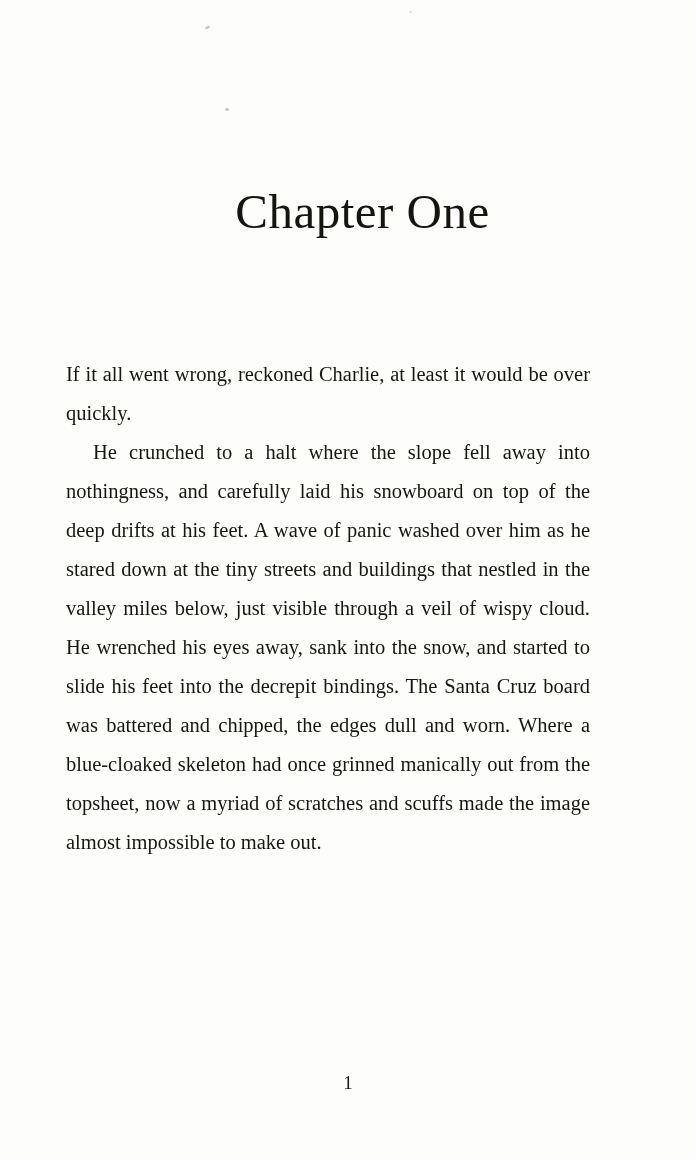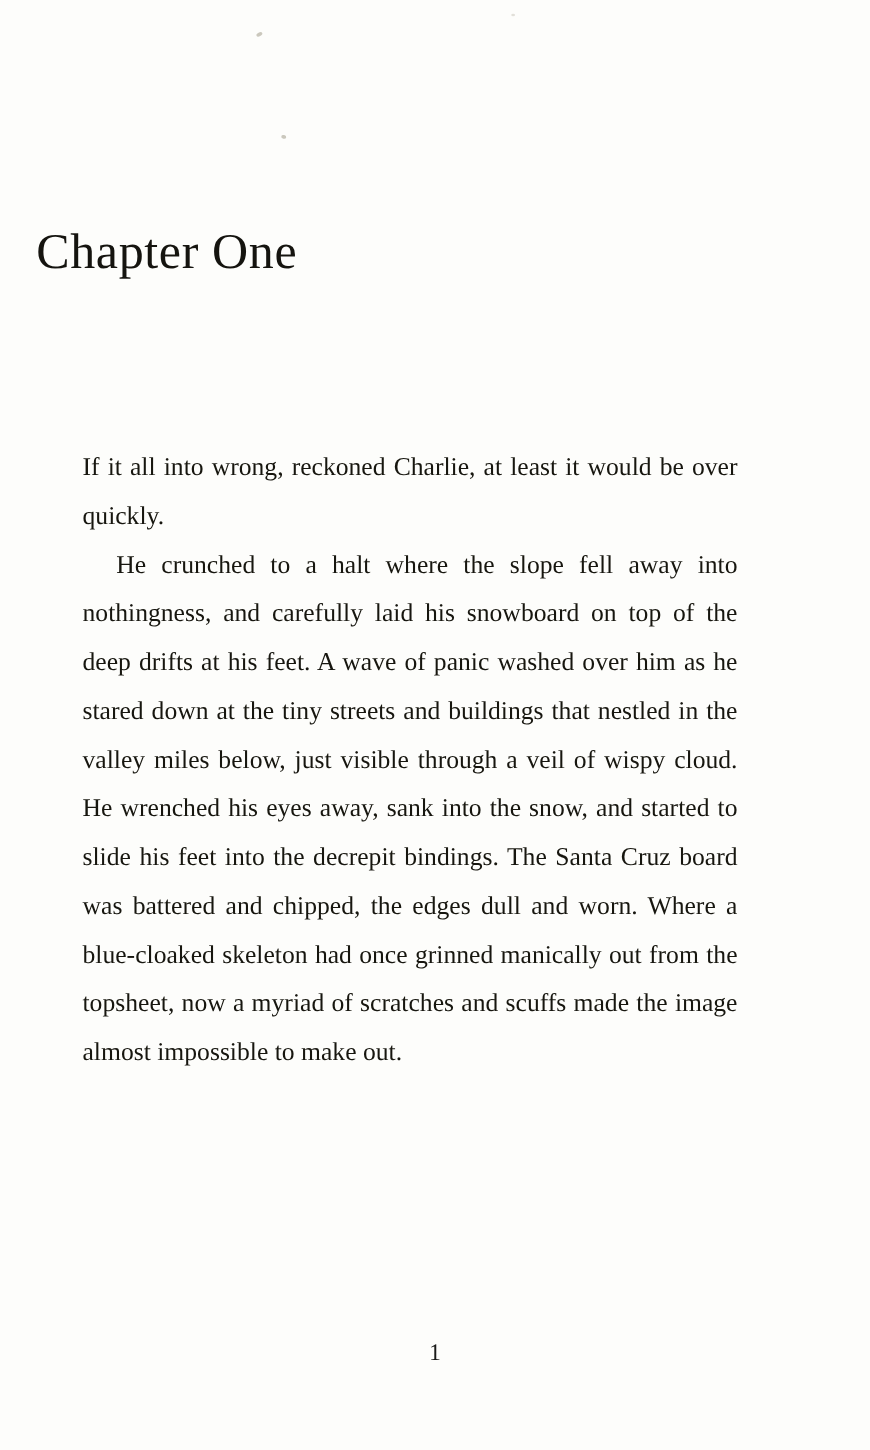--- a/index.html
+++ b/index.html
@@ -24,22 +24,22 @@
   }
   .speck-1 { left: 205px; top: 26px; width: 5px; height: 3px; transform: rotate(-25deg); }
   .speck-2 { left: 225px; top: 108px; width: 4px; height: 3px; transform: rotate(15deg); }
   .speck-3 { left: 409px; top: 11px; width: 3px; height: 2px; opacity: 0.4; }
 
   .chapter-title {
     position: absolute;
     left: 0;
     right: 0;
     top: 150px;
-    text-align: left;
-    font-size: 40px;
+    text-align: center;
+    font-size: 49px;
     font-weight: normal;
     letter-spacing: 0.5px;
     color: #15140f;
     font-family: "Liberation Serif", serif;
     padding-left: 29px;
   }
 
   .body-text {
     position: absolute;
     left: 66px;
@@ -72,18 +72,18 @@
 
 <div class="page">
 
   <div class="speck speck-1"></div>
   <div class="speck speck-2"></div>
   <div class="speck speck-3"></div>
 
   <h1 class="chapter-title">Chapter One</h1>
 
   <div class="body-text">
-    <p>If it all into wrong, reckoned Charlie, at least it would be over quickly.</p>
+    <p>If it all went wrong, reckoned Charlie, at least it would be over quickly.</p>
     <p class="indent">He crunched to a halt where the slope fell away into nothingness, and carefully laid his snowboard on top of the deep drifts at his feet. A wave of panic washed over him as he stared down at the tiny streets and buildings that nestled in the valley miles below, just visible through a veil of wispy cloud. He wrenched his eyes away, sank into the snow, and started to slide his feet into the decrepit bindings. The Santa Cruz board was battered and chipped, the edges dull and worn. Where a blue-cloaked skeleton had once grinned manically out from the topsheet, now a myriad of scratches and scuffs made the image almost impossible to make out.</p>
   </div>
 
   <div class="folio">1</div>
 </div>
 
 </body></html>

